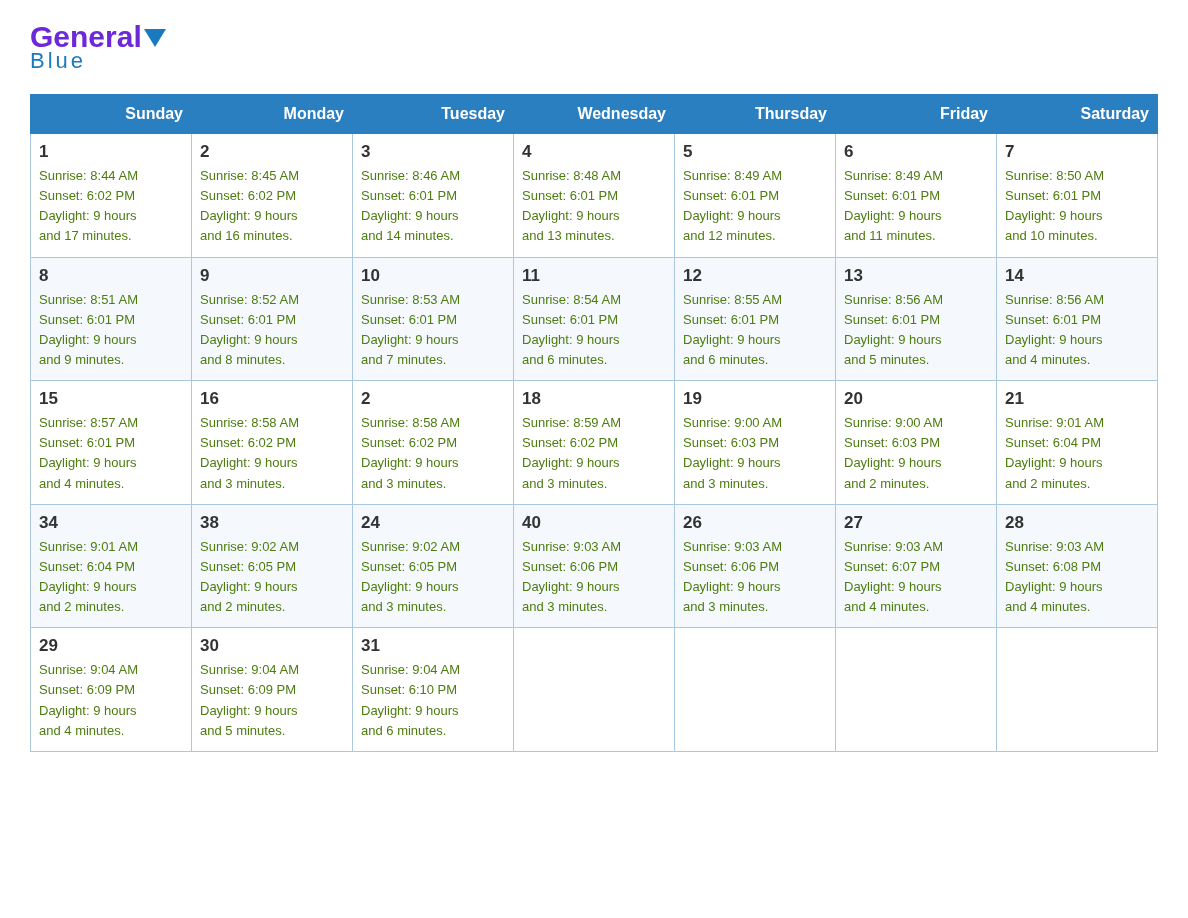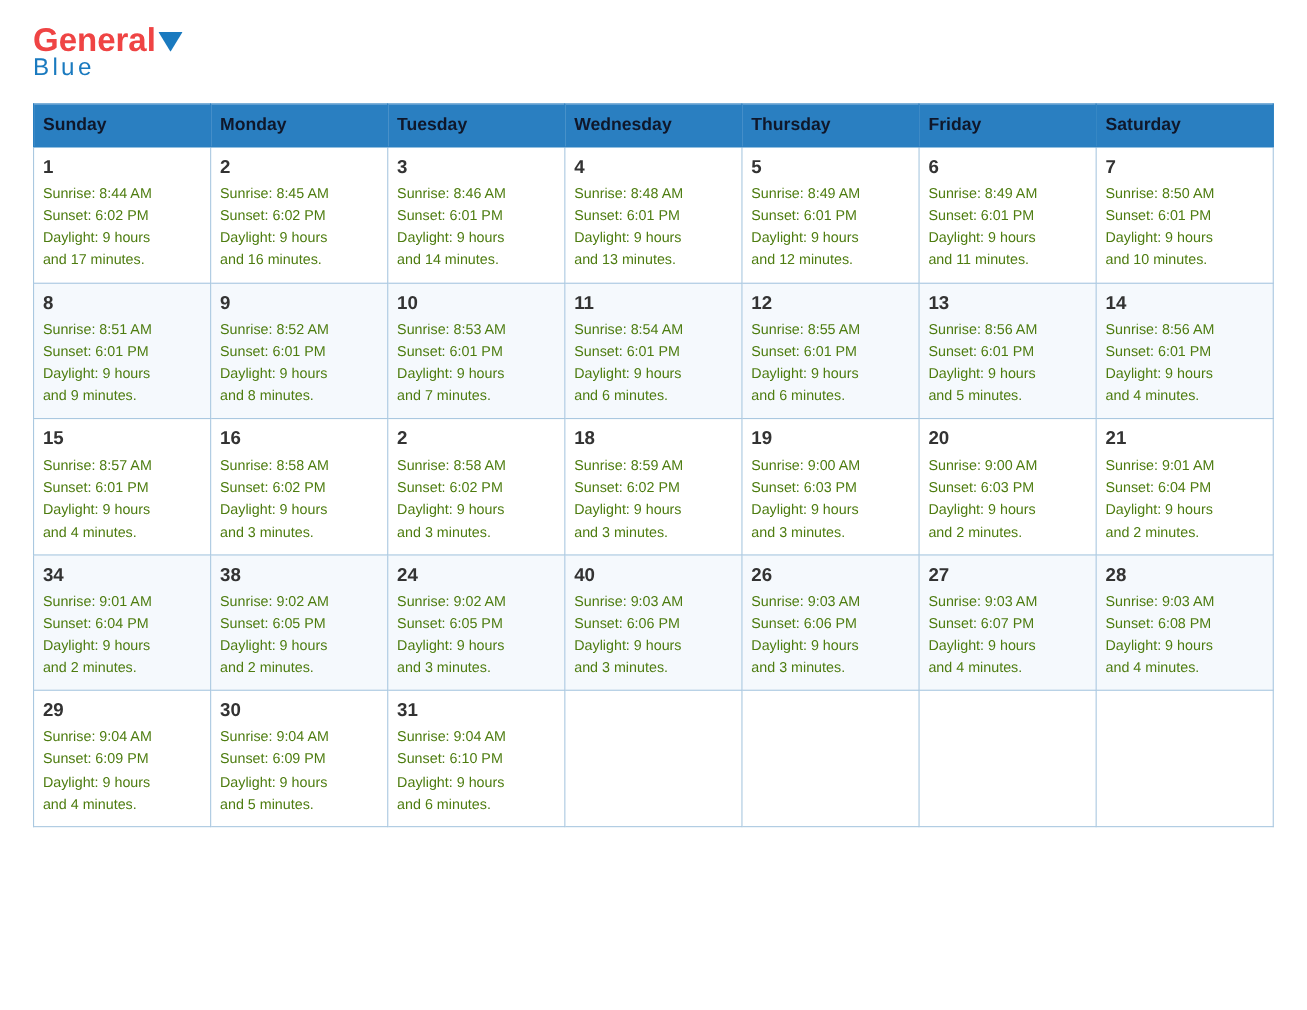--- a/index.html
+++ b/index.html
@@ -35,25 +35,25 @@
       color: #444;
       margin-top: 4px;
     }
     table {
       width: 100%;
       border-collapse: collapse;
       table-layout: fixed;
     }
     thead tr th {
       background-color: #2a7fc1;
-      color: #0f172a;
+      color: #ffffff;
       font-size: 16px;
       font-weight: bold;
       padding: 10px 8px;
-      text-align: left;
+      text-align: right;
       border: 1px solid #2a7fc1;
       margin-left: 48px;
     }
     tbody tr td {
       border: 1px solid #aac8e0;
       vertical-align: top;
       padding: 8px 8px 10px 8px;
       font-size: 13px;
       color: #333;
       height: 120px;
@@ -83,21 +83,21 @@
       display: flex;
       align-items: center;
     }
   </style>
 </head>
 <body>
 
 <div class="header">
   <div class="logo">
     <div class="logo-wrap">
-      <span style="font-size:30px;font-weight:bold;color:#ef4444;font-family:Arial,sans-serif;">General</span>
+      <span style="font-size:30px;font-weight:bold;color:#6d28d9;font-family:Arial,sans-serif;">General</span>
       <span style="display:inline-block;margin-left:2px;margin-top:6px;">
         <svg width="22" height="18" viewBox="0 0 22 18">
             <polygon points="11,18 0,0 22,0" fill="#1a7abf"></polygon>
           </svg>
       </span>
     </div>
     <div style="font-size:22px;font-weight:normal;color:#1a7abf;letter-spacing:3px;margin-top:-6px;font-family:Arial,sans-serif;">Blue</div>
   </div>
   <div class="title-section">
     <div class="month-title"></div>

